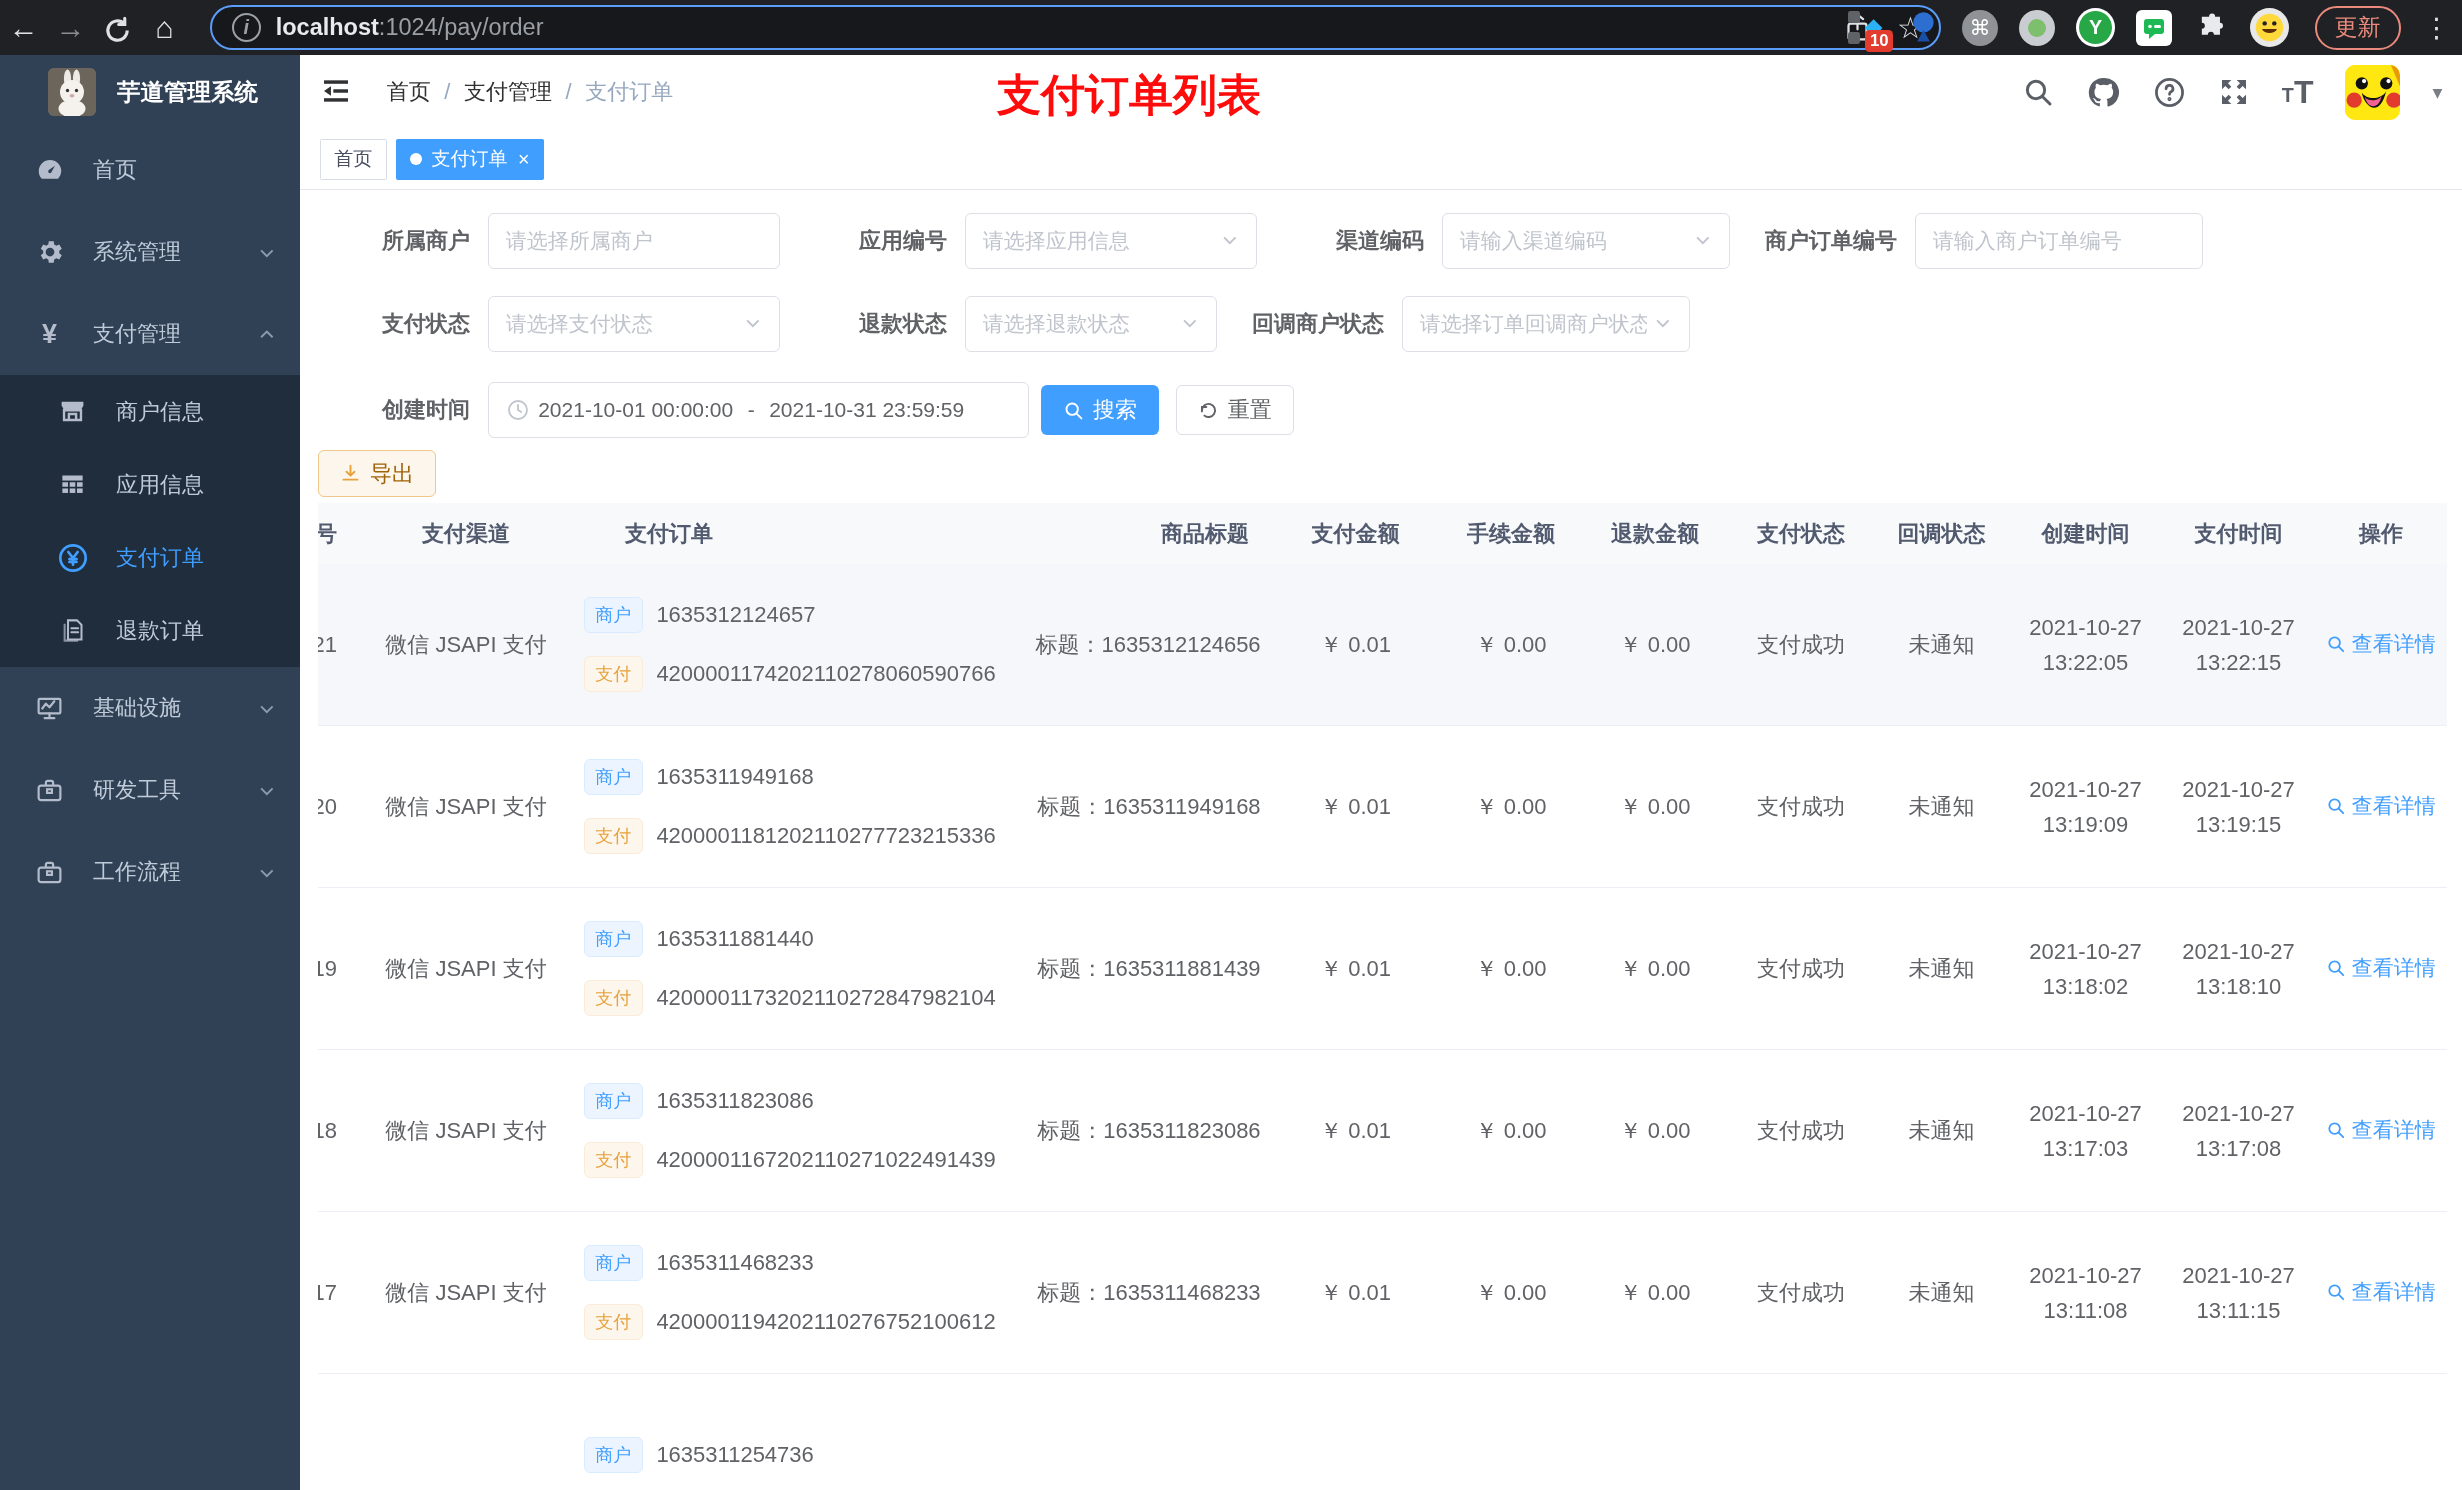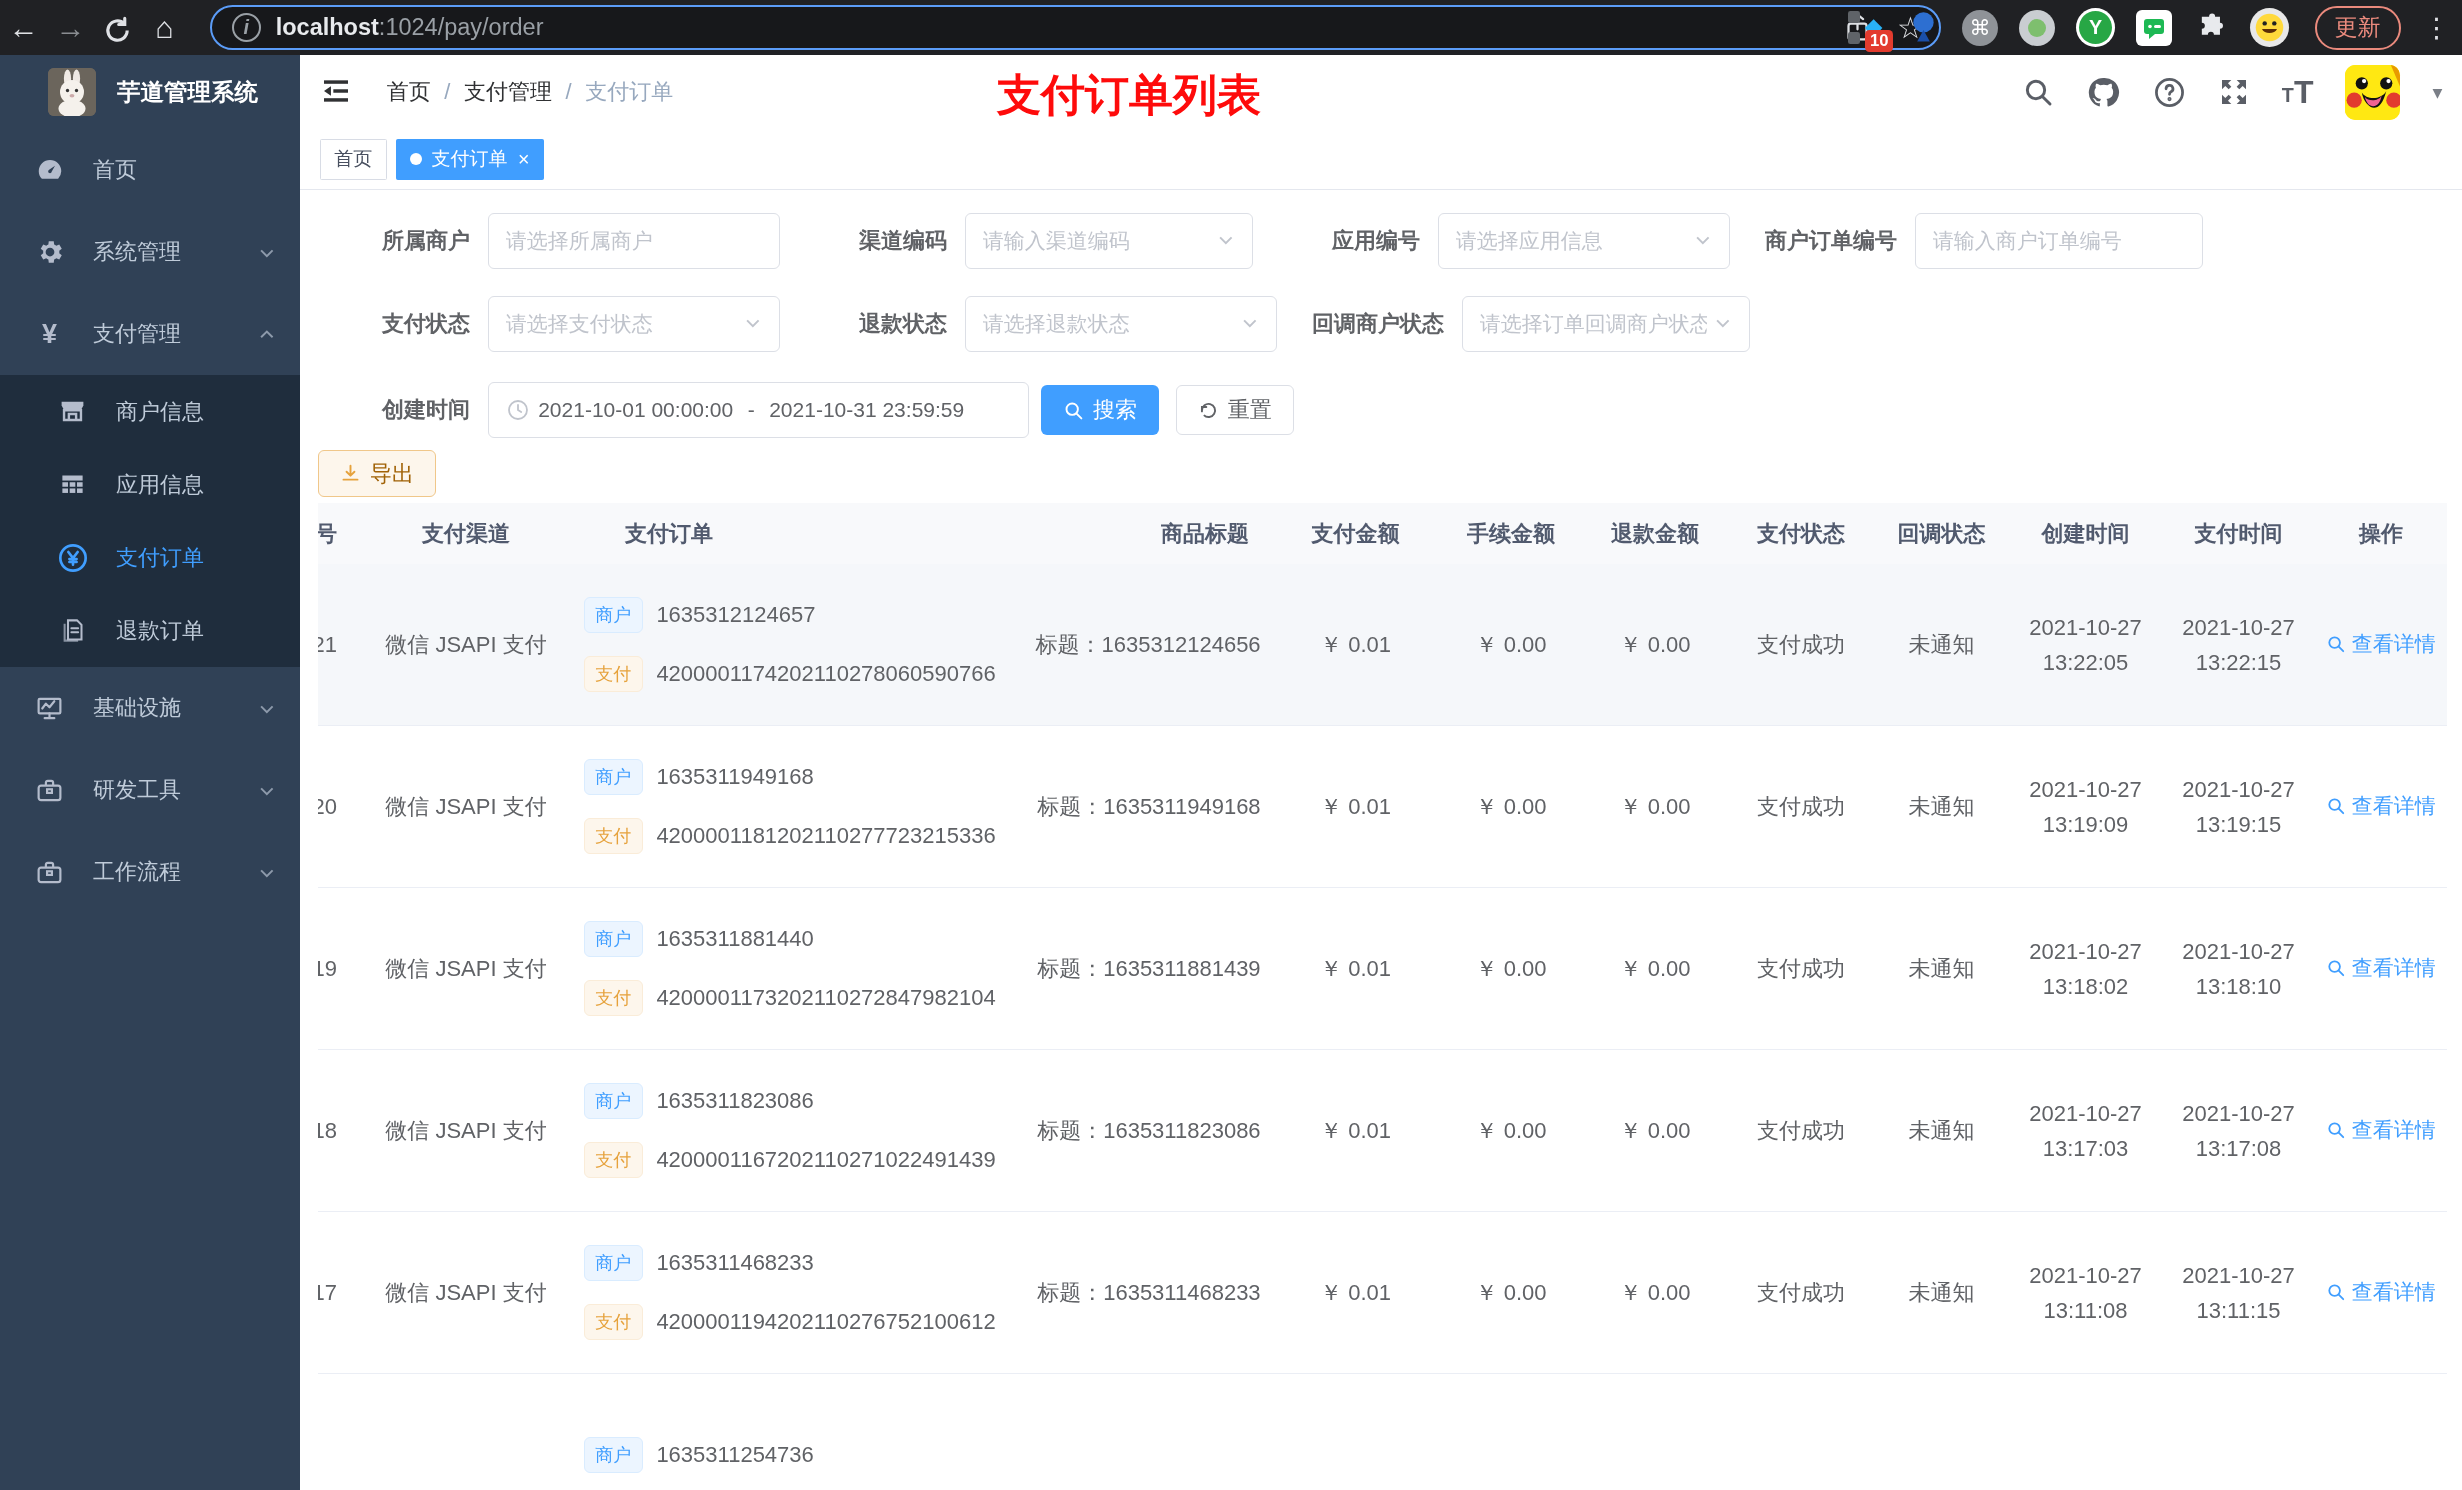--- a/index.html
+++ b/index.html
@@ -407,32 +407,32 @@
 
     
     <div class="frow">
       <div class="ffield">
         <span class="flabel">所属商户</span>
         <span class="ctrl">
             <input placeholder="请选择所属商户" style="">
           </span>
       </div>
       <div class="ffield">
-        <span class="flabel">渠道编码</span>
-        <span class="ctrl" style="width:288px">
-            <input readonly="" placeholder="请输入渠道编码" style="">
+        <span class="flabel">应用编号</span>
+        <span class="ctrl">
+            <input readonly="" placeholder="请选择应用信息" style="">
           <span class="chev"><svg width="19.7" height="19.7" viewBox="0 0 24 24" fill="none" stroke="#c0c4cc" stroke-width="2.4">
                 <polyline points="5 9 12 16 19 9"></polyline>
               </svg></span>
           </span>
       </div>
       <div class="ffield">
-        <span class="flabel">应用编号</span>
-        <span class="ctrl">
-            <input readonly="" placeholder="请选择应用信息" style="">
+        <span class="flabel">渠道编码</span>
+        <span class="ctrl" style="width:288px">
+            <input readonly="" placeholder="请输入渠道编码" style="">
           <span class="chev"><svg width="19.7" height="19.7" viewBox="0 0 24 24" fill="none" stroke="#c0c4cc" stroke-width="2.4">
                 <polyline points="5 9 12 16 19 9"></polyline>
               </svg></span>
           </span>
       </div>
       <div class="ffield">
         <span class="flabel">商户订单编号</span>
         <span class="ctrl" style="width:288px">
             <input placeholder="请输入商户订单编号" style="">
           </span>
@@ -445,21 +445,21 @@
         <span class="flabel">支付状态</span>
         <span class="ctrl">
             <input readonly="" placeholder="请选择支付状态" style="">
           <span class="chev"><svg width="19.7" height="19.7" viewBox="0 0 24 24" fill="none" stroke="#c0c4cc" stroke-width="2.4">
                 <polyline points="5 9 12 16 19 9"></polyline>
               </svg></span>
           </span>
       </div>
       <div class="ffield">
         <span class="flabel">退款状态</span>
-        <span class="ctrl" style="width:312px">
+        <span class="ctrl" style="width:252px">
             <input readonly="" placeholder="请选择退款状态" style="">
           <span class="chev"><svg width="19.7" height="19.7" viewBox="0 0 24 24" fill="none" stroke="#c0c4cc" stroke-width="2.4">
                 <polyline points="5 9 12 16 19 9"></polyline>
               </svg></span>
           </span>
       </div>
       <div class="ffield">
         <span class="flabel">回调商户状态</span>
         <span class="ctrl" style="width:288px">
             <input readonly="" placeholder="请选择订单回调商户状态" style="">

